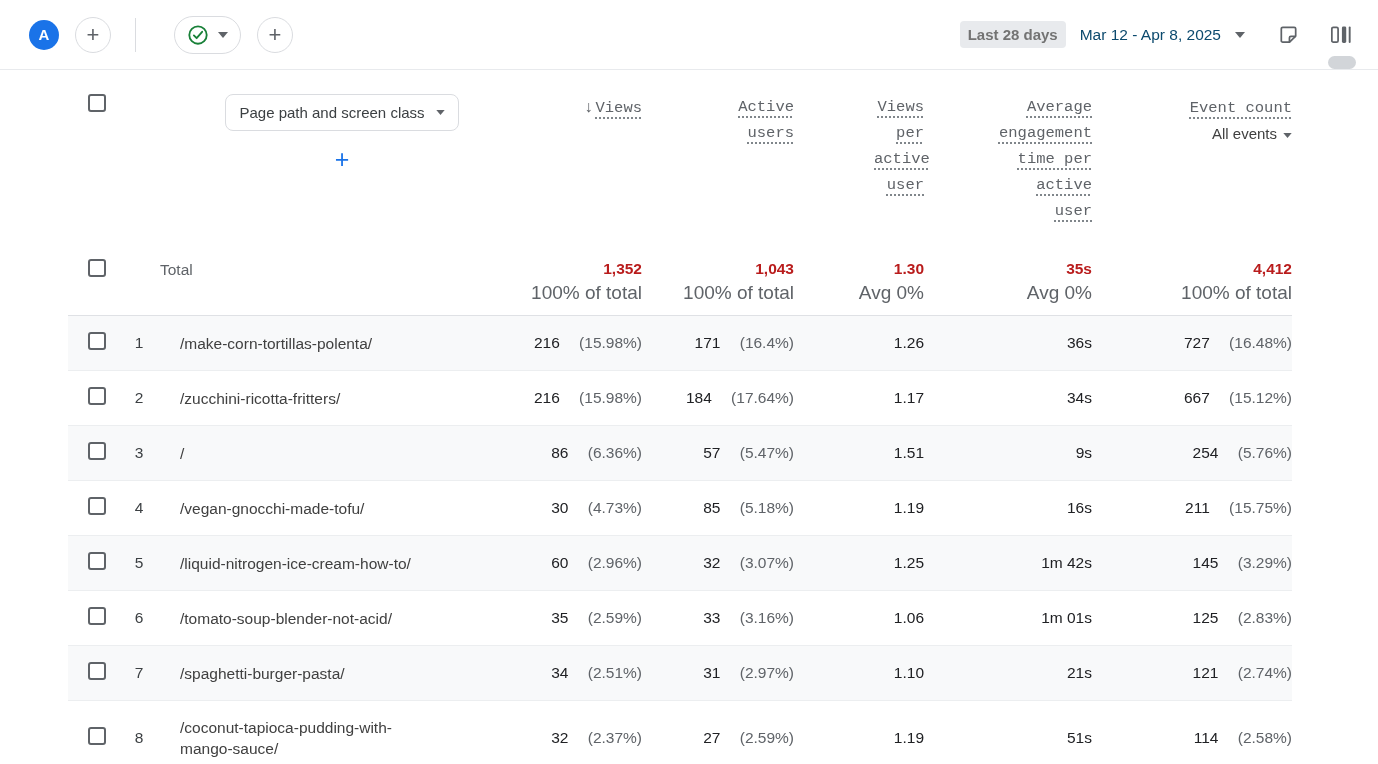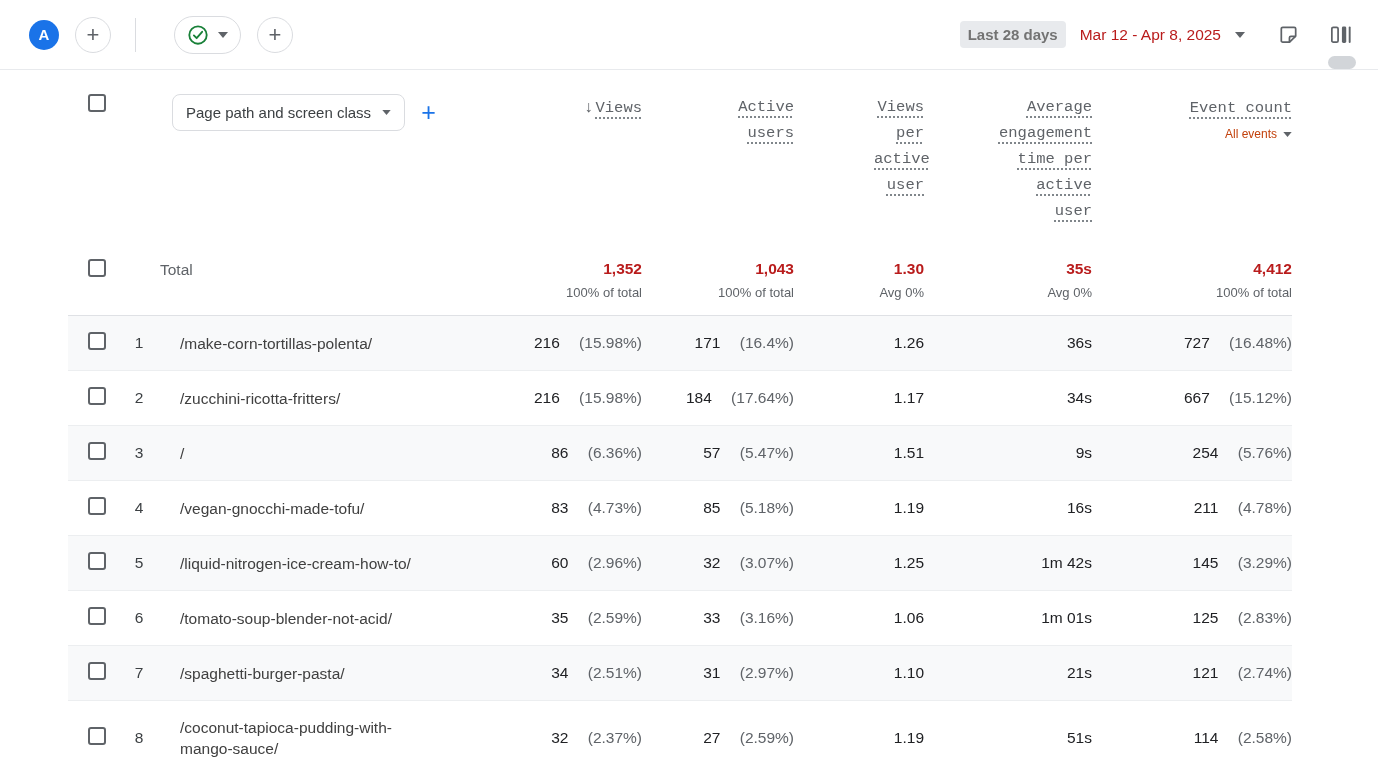--- a/index.html
+++ b/index.html
@@ -45,21 +45,21 @@
     display: flex; align-items: center; gap: 9px;
     border: 1px solid #dadce0; border-radius: 20px;
     padding: 7px 12px; margin-left: 14px; background: #fff; cursor: pointer;
   }
   .date-group { margin-left: auto; display: flex; align-items: center; gap: 14px; }
   .badge {
     background: #e8eaed; color: #737373;
     font-size: 15px; font-weight: 700;
     border-radius: 4px; padding: 5px 8px; white-space: nowrap;
   }
-  .daterange { font-size: 15.5px; color: #b91c1c; white-space: nowrap; cursor: pointer; }
+  .daterange { font-size: 15.5px; color: #0c4a6e; white-space: nowrap; cursor: pointer; }
   .right-icons { display: flex; align-items: center; gap: 28px; margin-left: 32px; }
   .right-icons svg { display: block; cursor: pointer; }
 
   .scroll-thumb {
     position: absolute; top: 56px; right: 22px;
     width: 28px; height: 13px; border-radius: 7px;
     background: #d2d5d9;
   }
 
   
@@ -79,51 +79,51 @@
     font-weight: 400; font-size: 15.5px; color: #5f6368;
     text-align: right; line-height: 26px;
   }
   th.cb-col, th.dim-col { text-align: left; }
   .cb {
     display: inline-block; width: 18px; height: 18px;
     border: 2px solid #5f6368; border-radius: 3px; background: #fff;
     cursor: pointer;
   }
   th .cb, td .cb { margin-left: 20px; }
-  .dim-wrap { display: flex; align-items: center; gap: 16px; padding-left: 12px; }
+  .dim-wrap { display: flex; align-items: center; gap: 16px; padding-left: 12px; flex-direction: column; }
   .dim-pill {
     display: flex; align-items: center; gap: 11px;
     border: 1px solid #dadce0; border-radius: 8px;
     padding: 8px 13px; background: #fff;
     font-size: 15px; color: #3c4043; line-height: 19px;
     cursor: pointer; white-space: nowrap;
   }
   .plus-blue { color: #1a73e8; font-size: 25px; font-weight: 400; line-height: 1; cursor: pointer; }
   .hdr-label {
     text-decoration: underline dotted #80868b;
     text-decoration-thickness: 1.5px;
     text-underline-offset: 5px;
     font-family: Liberation Mono, monospace;
   }
   .wrap60 { display: inline-block; max-width: 60px; }
   .wrap50 { display: inline-block; max-width: 50px; }
   .wrap97 { display: inline-block; max-width: 97px; }
   .sort-arrow { color: #5f6368; font-size: 16px; margin-right: 3px; text-decoration: none; }
   .evt-filter {
-    color: #c2410c; font-size: 12px; line-height: 26px;
+    color: #404040; font-size: 15px; line-height: 26px;
     cursor: pointer; white-space: nowrap;
   }
   .evt-filter .caret-svg { margin-left: 6px; }
 
   tbody td { font-size: 15.5px; }
   .metric { text-align: right; }
   .total-row td { padding: 15px 0 14px 0; vertical-align: top; border-bottom: 1px solid #dfe1e5; }
   .total-label { color: #5f6368; padding-left: 20px; line-height: 22px; margin-left: 48px; }
   .tv { font-weight: 700; color: #b91c1c; line-height: 20px; text-align: right; }
-  .ts { font-size: 13px; color: #5f6368; margin-top: 6px; line-height: 16px; }
+  .ts { font-size: 19px; color: #5f6368; margin-top: 6px; line-height: 16px; }
 
   .data-row td { padding: 16px 0; vertical-align: middle; border-bottom: 1px solid #eceef0; }
   .data-row.shade { background: #f8f9fa; }
   .num-cell { text-align: center; color: #3c4043; }
   .path {
     font-weight: 400; color: #404040;
     max-width: 278px; line-height: 21px;
     padding-left: 20px;
     word-wrap: break-word;
   }
@@ -337,33 +337,33 @@
   </tr>
         <tr class="data-row">
     <td>
       <span class="cb"></span>
     </td>
     <td class="num-cell">4</td>
     <td>
       <div class="path">/vegan-gnocchi-made-tofu/</div>
     </td>
     <td class="metric">
-      <span class="val">83</span> <span class="pct">(4.73%)</span>
+      <span class="val">30</span> <span class="pct">(4.73%)</span>
     </td>
     <td class="metric">
       <span class="val">85</span> <span class="pct">(5.18%)</span>
     </td>
     <td class="metric">
       <span class="val">1.19</span>
     </td>
     <td class="metric">
       <span class="val">16s</span>
     </td>
     <td class="metric">
-      <span class="val">211</span> <span class="pct">(4.78%)</span>
+      <span class="val">211</span> <span class="pct">(15.75%)</span>
     </td>
   </tr>
         <tr class="data-row shade">
     <td>
       <span class="cb"></span>
     </td>
     <td class="num-cell">5</td>
     <td>
       <div class="path">/liquid-nitrogen-ice-cream-how-to/</div>
     </td>

